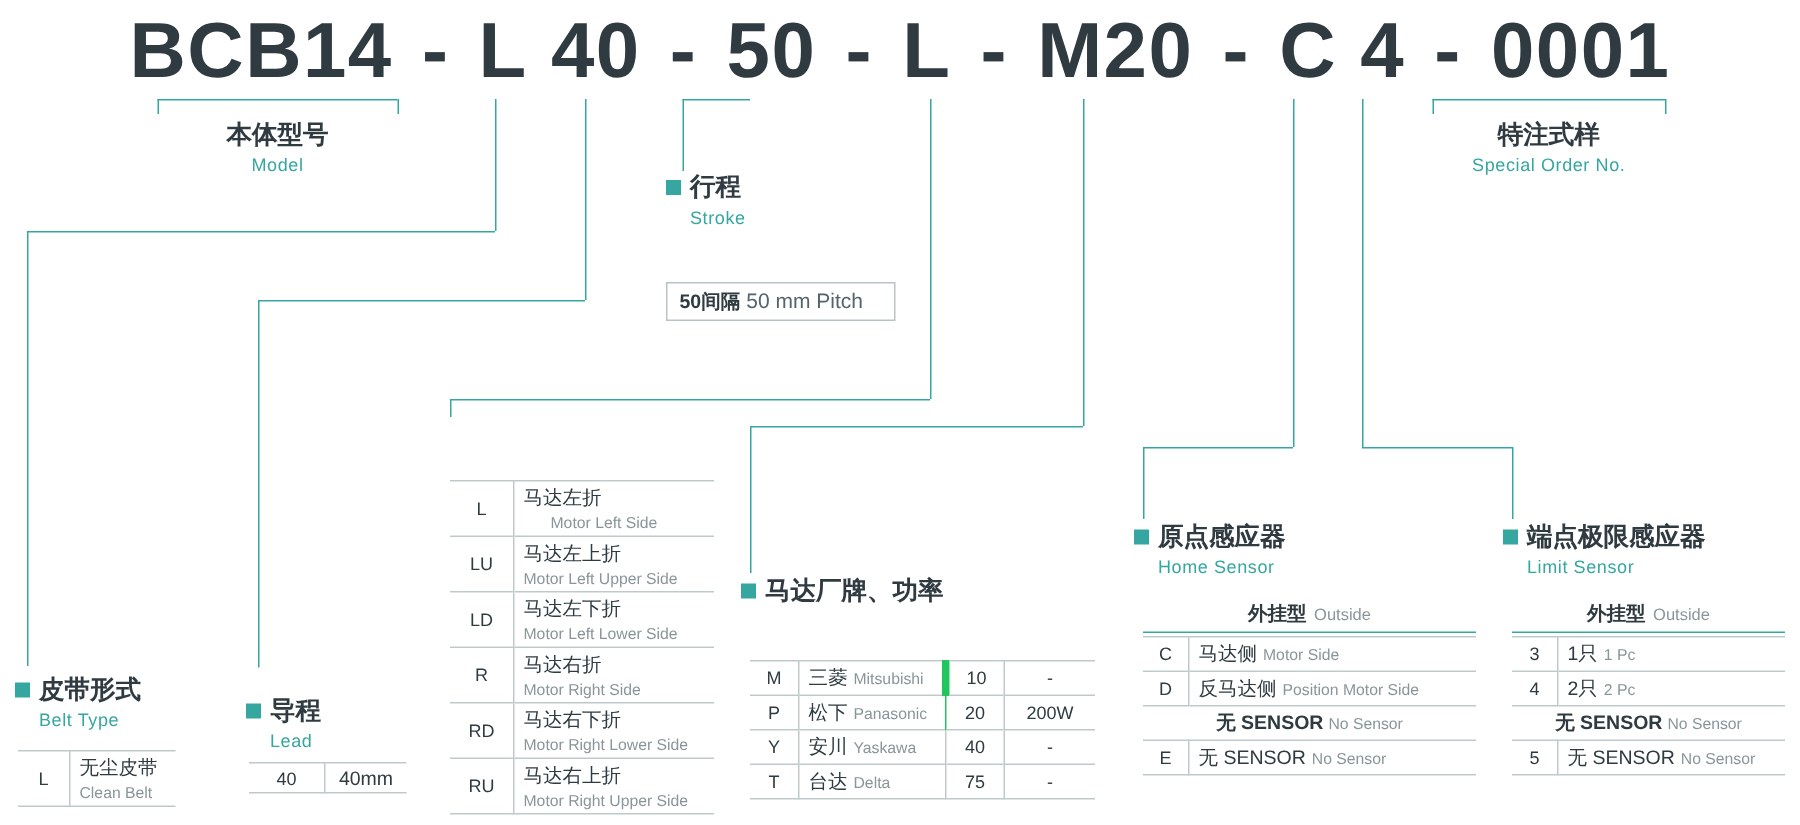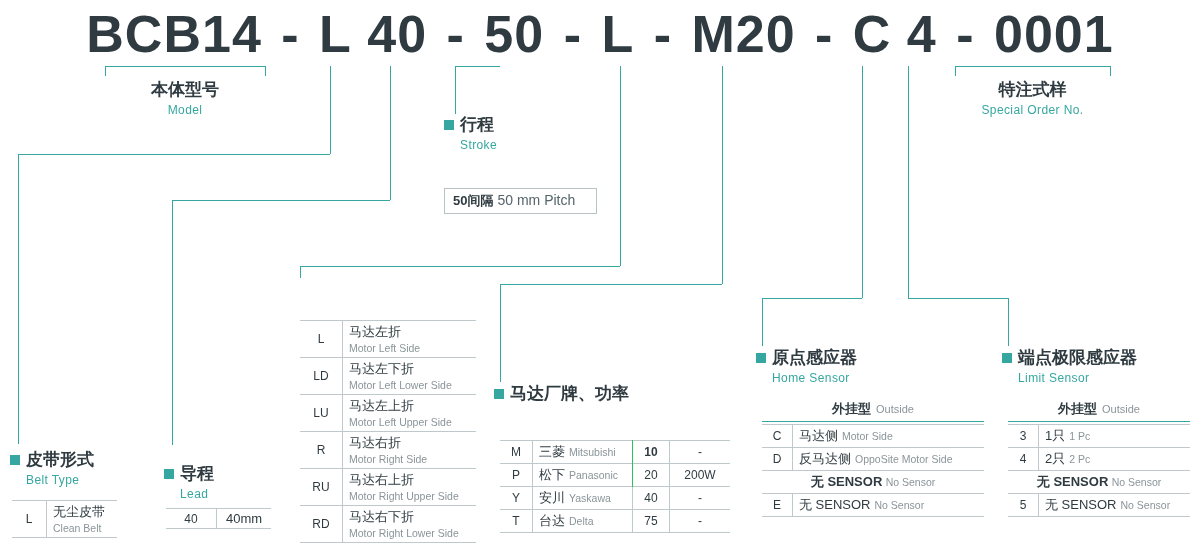--- a/index.html
+++ b/index.html
@@ -182,72 +182,72 @@
     </tr>
   </tbody>
     </table>
 
   <table class="opt" style="left:300px;top:320px;width:176px;">
     <tbody>
         <tr>
       <td class="key" style="width:30px;">L</td>
       <td class="val">
         <span class="cn">马达左折</span><br>
-        <span class="en" style="margin-left:0;">Motor Left Side</span>
+        <span class="en" style="margin-left:18px;">Motor Left Side</span>
+      </td>
+    </tr>
+    <tr>
+      <td class="key">LU</td>
+      <td class="val">
+        <span class="cn">马达左上折</span><br>
+        <span class="en" style="margin-left:0;">Motor Left Upper Side</span>
       </td>
     </tr>
     <tr>
       <td class="key">LD</td>
       <td class="val">
         <span class="cn">马达左下折</span><br>
         <span class="en" style="margin-left:0;">Motor Left Lower Side</span>
       </td>
     </tr>
     <tr>
-      <td class="key">LU</td>
-      <td class="val">
-        <span class="cn">马达左上折</span><br>
-        <span class="en" style="margin-left:0;">Motor Left Upper Side</span>
-      </td>
-    </tr>
-    <tr>
       <td class="key">R</td>
       <td class="val">
         <span class="cn">马达右折</span><br>
         <span class="en" style="margin-left:0;">Motor Right Side</span>
       </td>
     </tr>
     <tr>
+      <td class="key">RD</td>
+      <td class="val">
+        <span class="cn">马达右下折</span><br>
+        <span class="en" style="margin-left:0;">Motor Right Lower Side</span>
+      </td>
+    </tr>
+    <tr>
       <td class="key">RU</td>
       <td class="val">
         <span class="cn">马达右上折</span><br>
         <span class="en" style="margin-left:0;">Motor Right Upper Side</span>
       </td>
     </tr>
-    <tr>
-      <td class="key">RD</td>
-      <td class="val">
-        <span class="cn">马达右下折</span><br>
-        <span class="en" style="margin-left:0;">Motor Right Lower Side</span>
-      </td>
-    </tr>
   </tbody>
     </table>
 
   <div class="grp" style="left:494px;top:382px;">
     <span class="sq"></span><span class="cn">马达厂牌、功率</span>
   </div>
   <table class="opt" style="left:500px;top:440px;width:230px;">
     <tbody>
         <tr>
       <td class="key" style="width:20px;">M</td>
-      <td class="val" style="border-right:1px solid #22c55e;margin-top:13px;">
+      <td class="val" style="border-right:5px solid #22c55e;margin-top:13px;">
         <span class="cn">三菱</span><span class="en">Mitsubishi</span>
       </td>
-      <td class="num" style="width:24px;font-weight:bold;">10</td>
+      <td class="num" style="width:24px;">10</td>
       <td class="pw" style="width:48px;">-</td>
     </tr>
     <tr>
       <td class="key">P</td>
       <td class="val" style="border-right:1px solid #22c55e;">
         <span class="cn">松下</span><span class="en">Panasonic</span>
       </td>
       <td class="num">20</td>
       <td class="pw">200W</td>
     </tr>
@@ -281,21 +281,21 @@
     <tbody>
         <tr>
       <td class="key" style="width:18px;">C</td>
       <td class="val">
         <span class="cn">马达侧</span><span class="en">Motor Side</span>
       </td>
     </tr>
     <tr>
       <td class="key">D</td>
       <td class="val">
-        <span class="cn">反马达侧</span><span class="en">OppoSite Motor Side</span>
+        <span class="cn">反马达侧</span><span class="en">Position Motor Side</span>
       </td>
     </tr>
     <tr class="fullrow">
       <td colspan="2">
         <span class="cn">无 SENSOR</span>
         <span class="en">No Sensor</span>
       </td>
     </tr>
     <tr>
       <td class="key">E</td>

